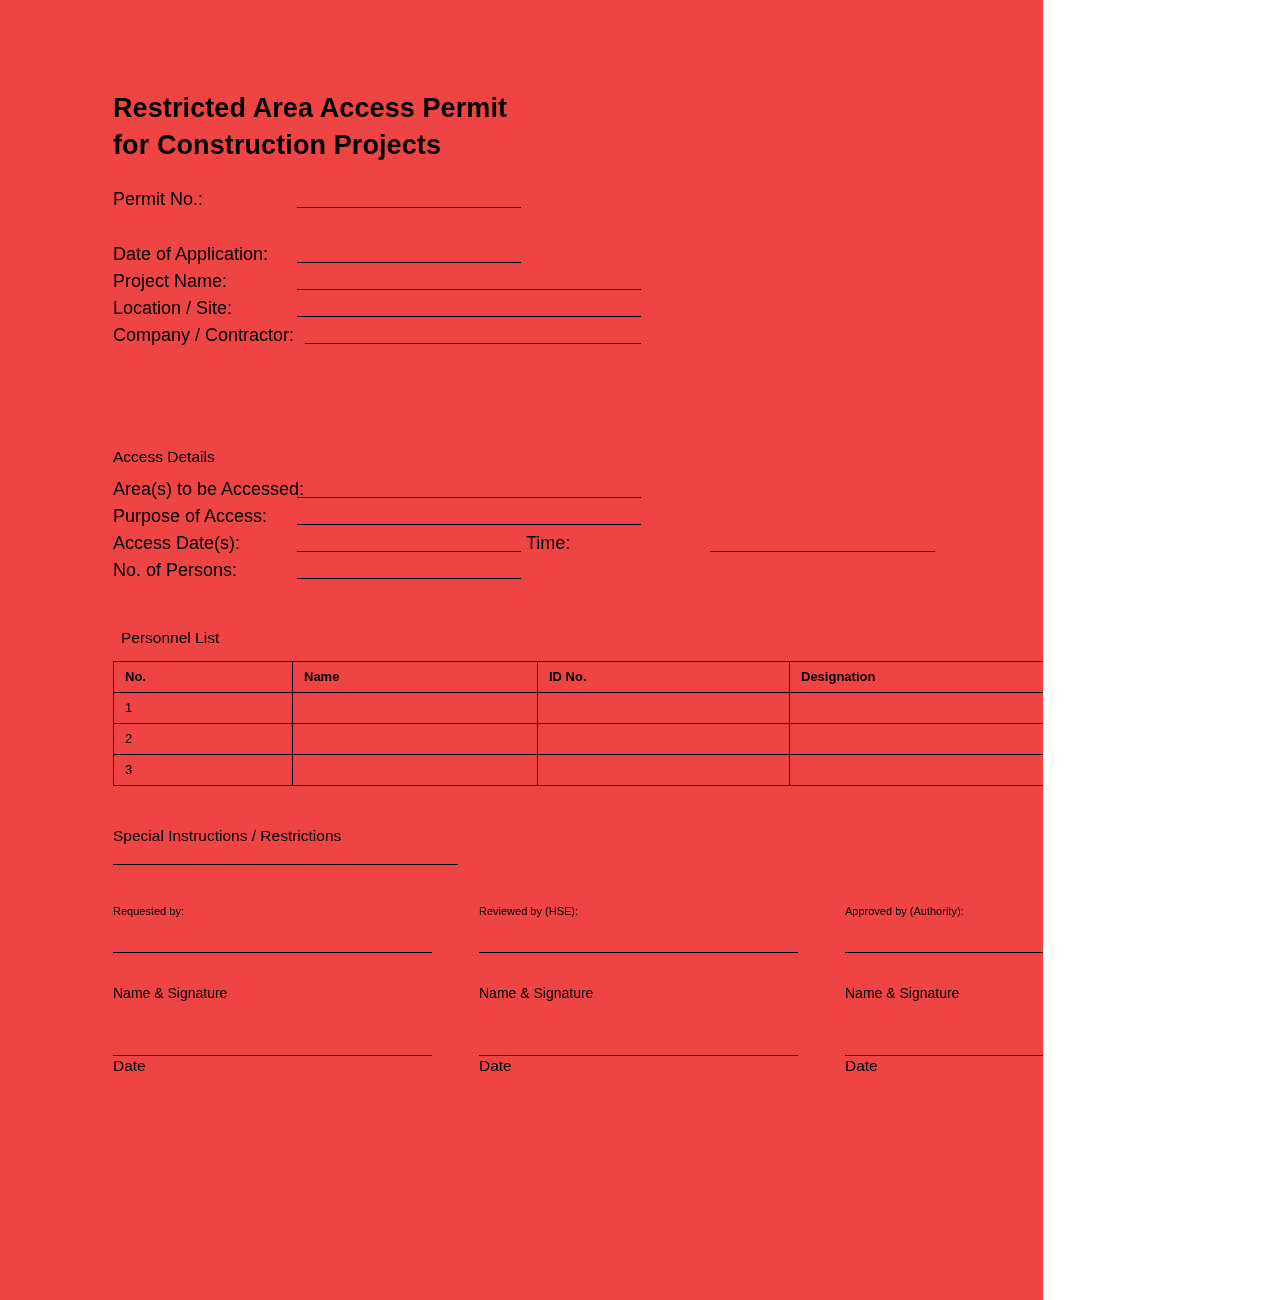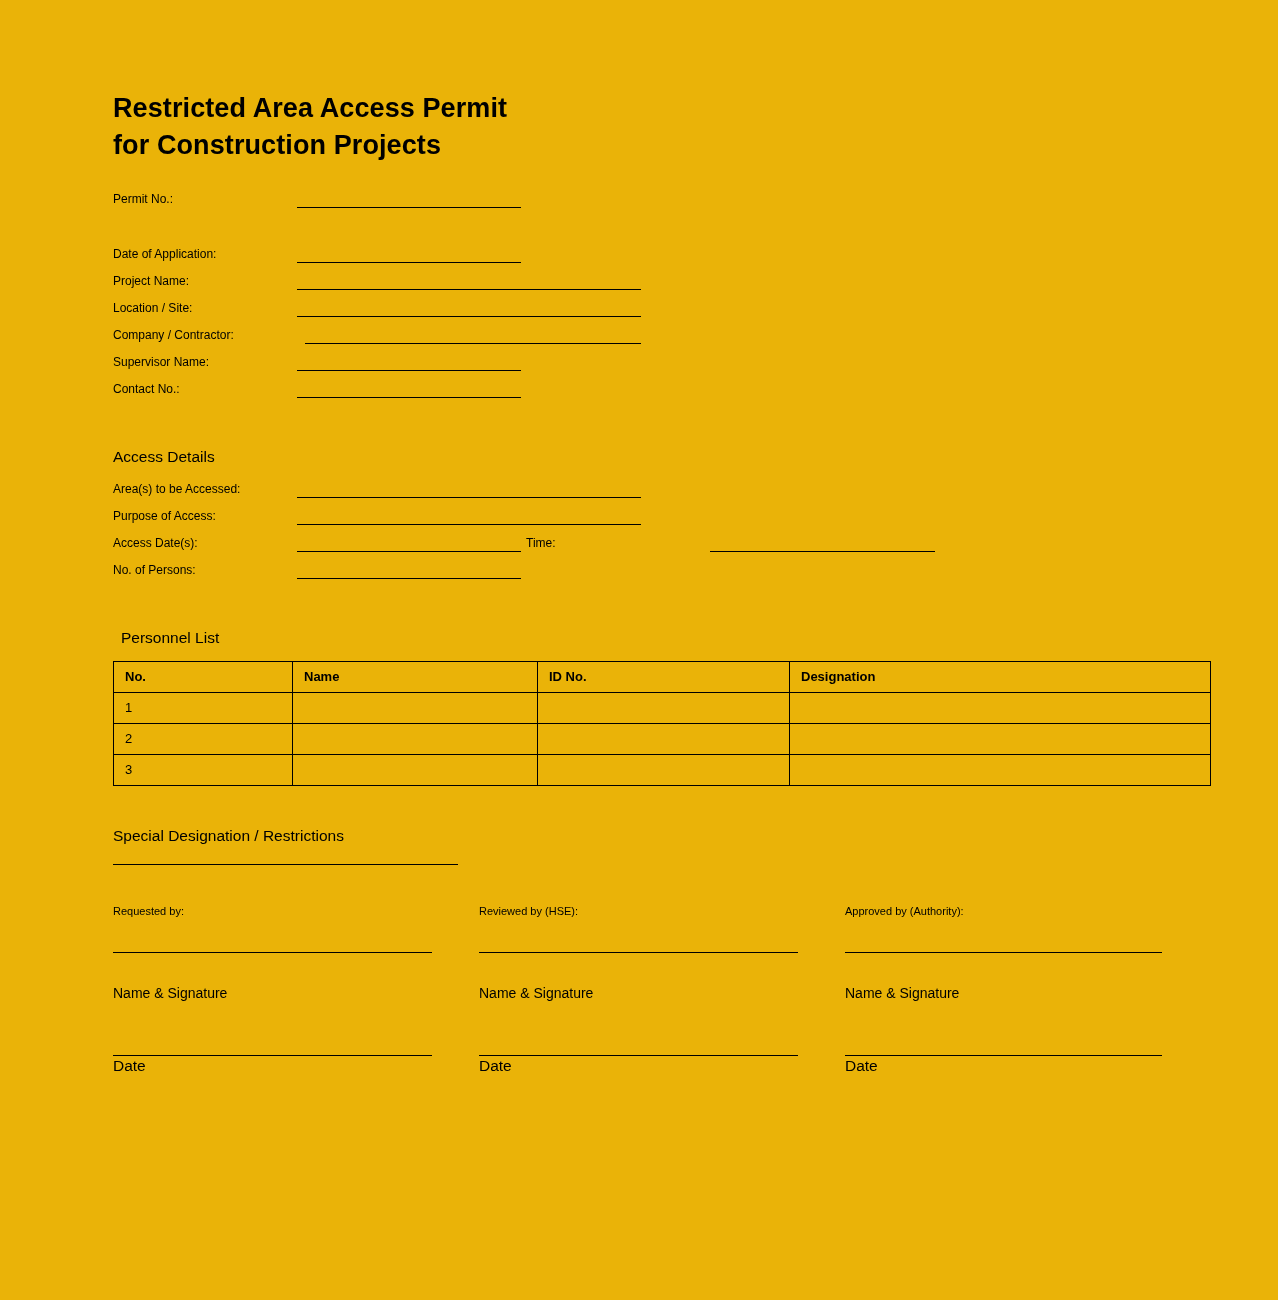--- a/index.html
+++ b/index.html
@@ -7,23 +7,23 @@
     margin: 0;
     padding: 0;
     background: #ffffff;
   }
   body {
     font-family: "Liberation Sans", sans-serif;
     color: #000000;
   }
   .page {
     position: relative;
-    width: 1278px;
+    width: 1043px;
     height: 1300px;
-    background: #eab308;
+    background: #ef4444;
     overflow: hidden;
   }
 
   
   .doc-title {
     position: absolute;
     left: 113px;
     top: 90px;
     width: 760px;
     font-size: 27px;
@@ -35,21 +35,21 @@
 
   
   .field-row {
     position: absolute;
     height: 22px;
   }
   .field-label {
     position: absolute;
     left: 0;
     top: 0;
-    font-size: 12px;
+    font-size: 18px;
     line-height: 22px;
     white-space: nowrap;
   }
   .rule {
     position: absolute;
     height: 0;
     border-bottom: 1.6px solid #000000;
   }
 
   
@@ -164,29 +164,21 @@
   <div class="field-row" style="left:113px; top:297px; width:700px;">
     <span class="field-label">Location / Site:</span>
     <span class="rule" style="left:184px; top:19px; width:344px;"></span>
   </div>
 
   <div class="field-row" style="left:113px; top:324px; width:700px;">
     <span class="field-label">Company / Contractor:</span>
     <span class="rule" style="left:192px; top:19px; width:336px;"></span>
   </div>
 
-  <div class="field-row" style="left:113px; top:351px; width:700px;">
-    <span class="field-label">Supervisor Name:</span>
-    <span class="rule" style="left:184px; top:19px; width:224px;"></span>
-  </div>
-
-  <div class="field-row" style="left:113px; top:378px; width:700px;">
-    <span class="field-label">Contact No.:</span>
-    <span class="rule" style="left:184px; top:19px; width:224px;"></span>
-  </div>
+
 
   <div class="section-heading" style="top:446px;">Access Details</div>
 
   <div class="field-row" style="left:113px; top:478px; width:700px;">
     <span class="field-label">Area(s) to be Accessed:</span>
     <span class="rule" style="left:184px; top:19px; width:344px;"></span>
   </div>
 
   <div class="field-row" style="left:113px; top:505px; width:700px;">
     <span class="field-label">Purpose of Access:</span>
@@ -231,21 +223,21 @@
       </tr>
       <tr>
         <td>3</td>
         <td></td>
         <td></td>
         <td></td>
       </tr>
     </tbody>
   </table>
 
-  <div class="section-heading" style="top:825px;">Special Designation / Restrictions</div>
+  <div class="section-heading" style="top:825px;">Special Instructions / Restrictions</div>
   <div class="rule" style="left:113px; top:864px; width:345px;"></div>
 
   <div class="sig-col" style="left:113px; width:319px;">
     <span class="sig-title">Requested by:</span>
     <span class="sig-rule-name" style="width:319px;"></span>
     <span class="sig-caption">Name &amp; Signature</span>
     <span class="sig-rule-date" style="width:319px;"></span>
     <span class="sig-date-caption">Date</span>
   </div>
 

